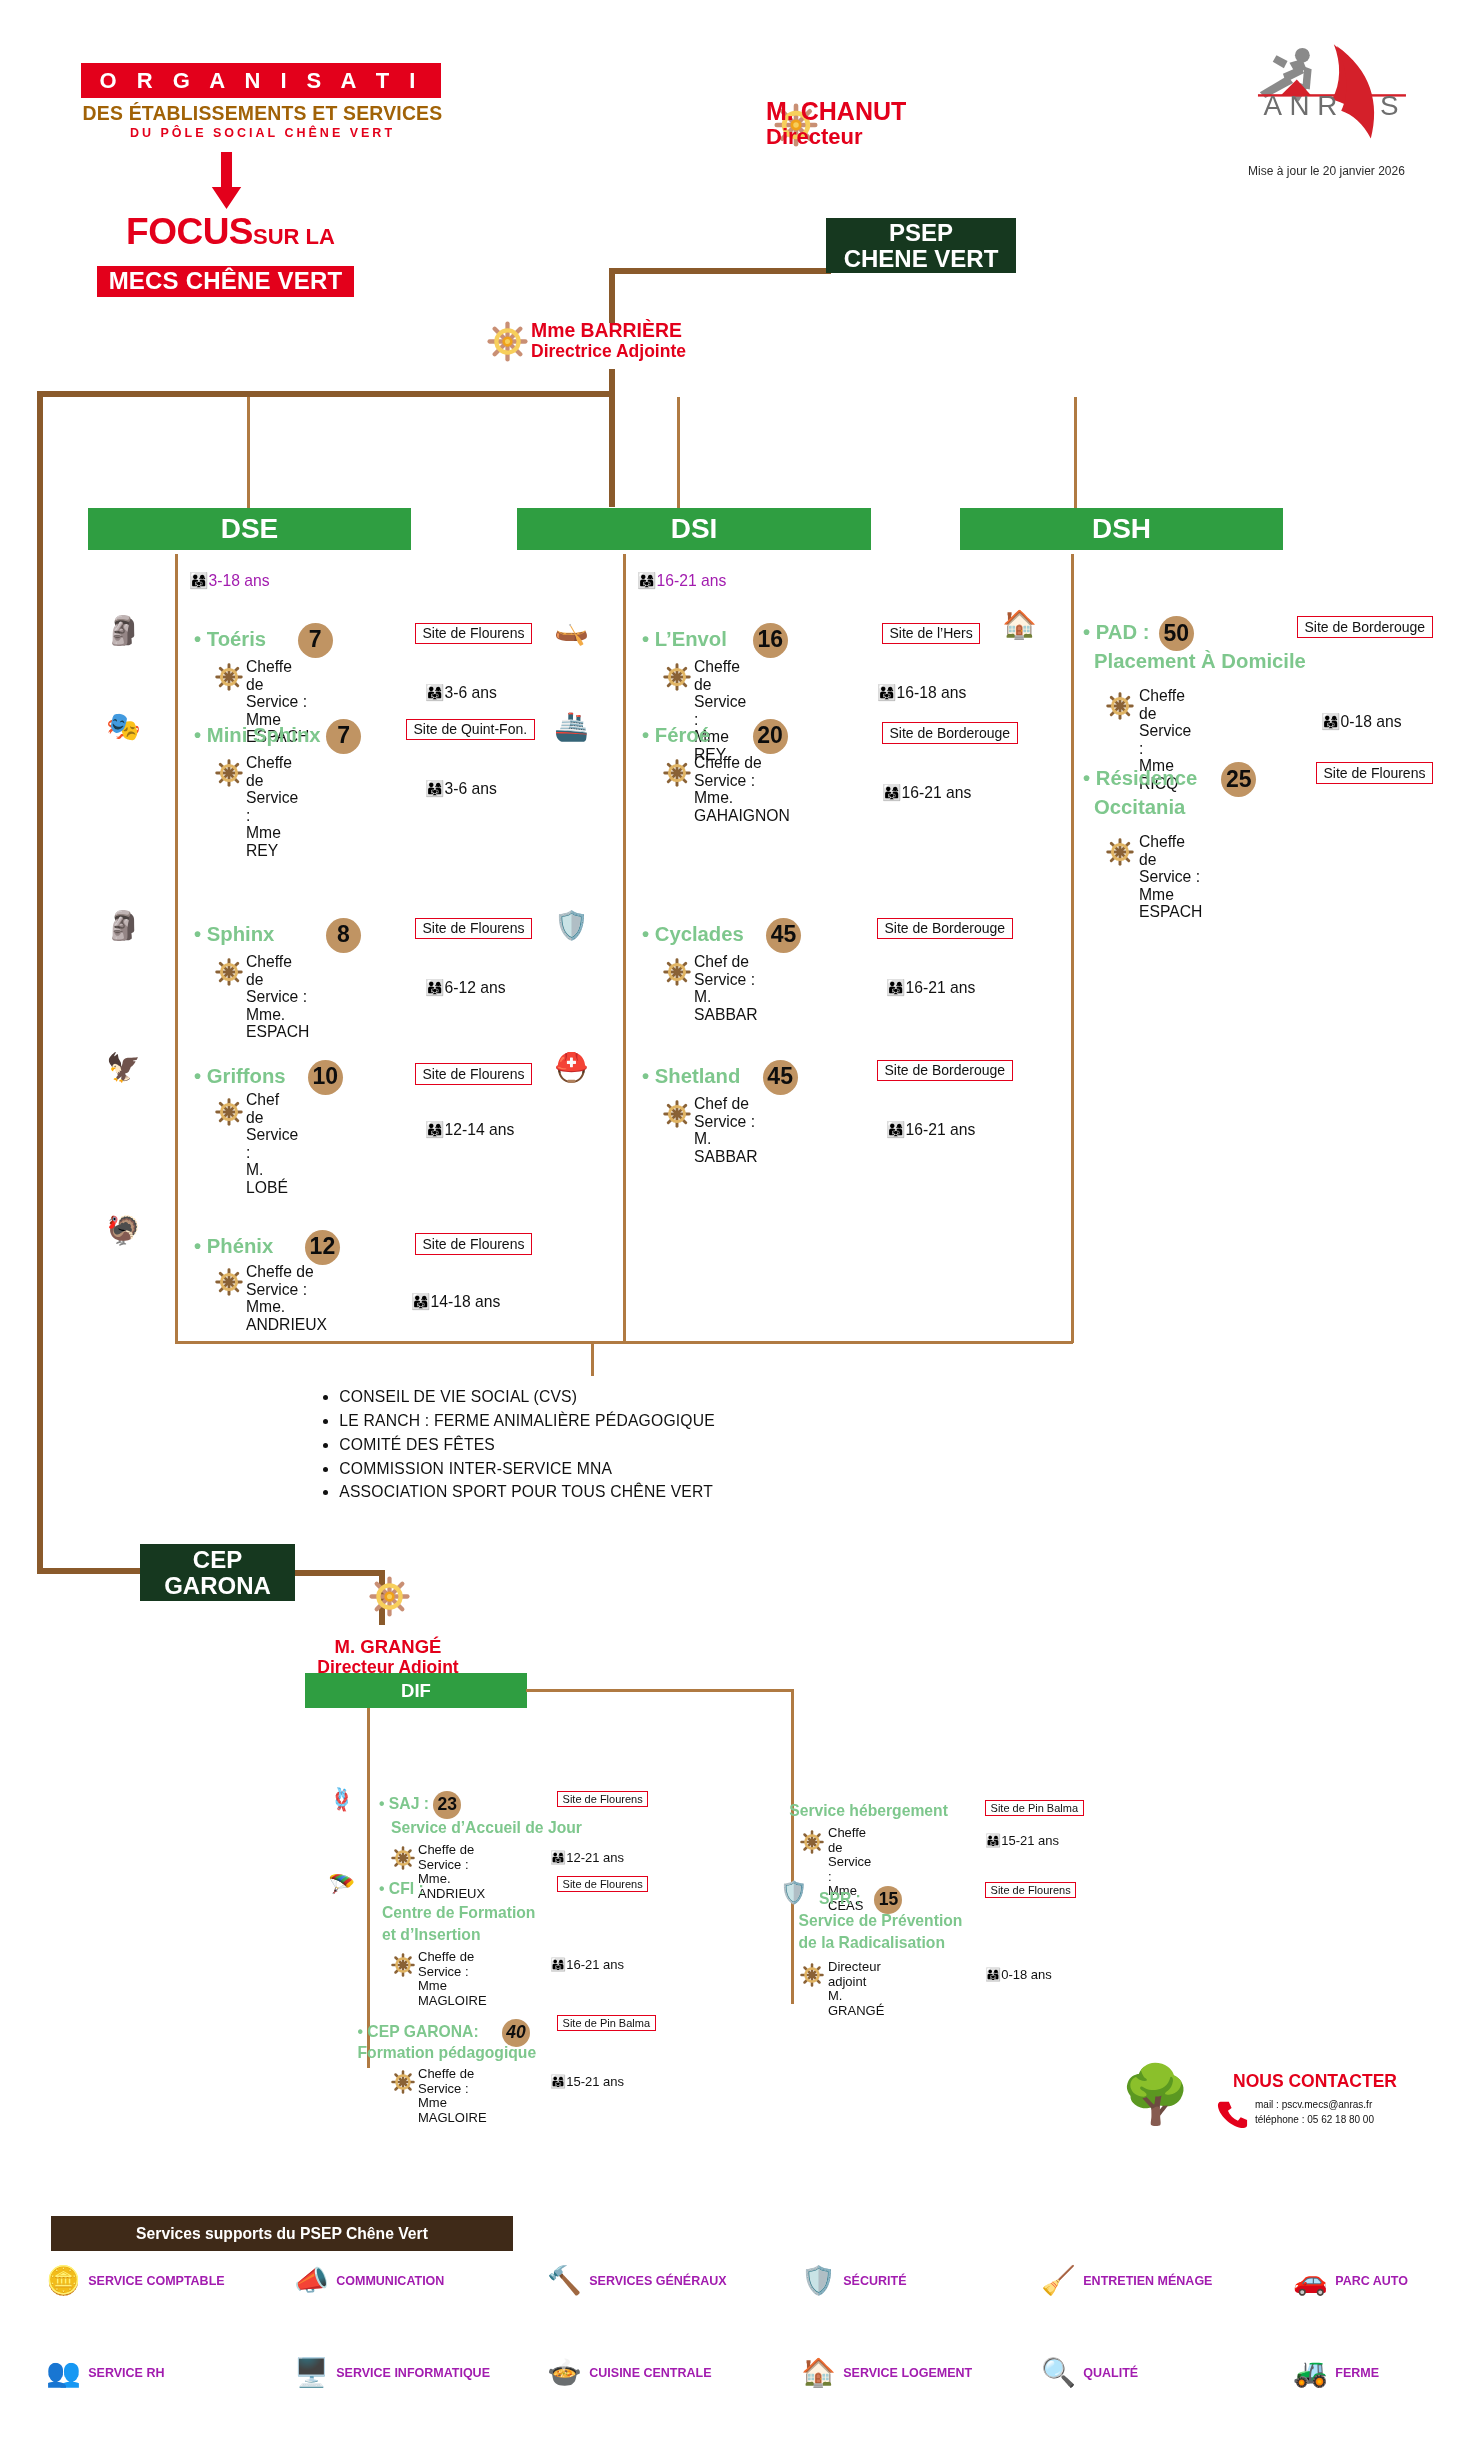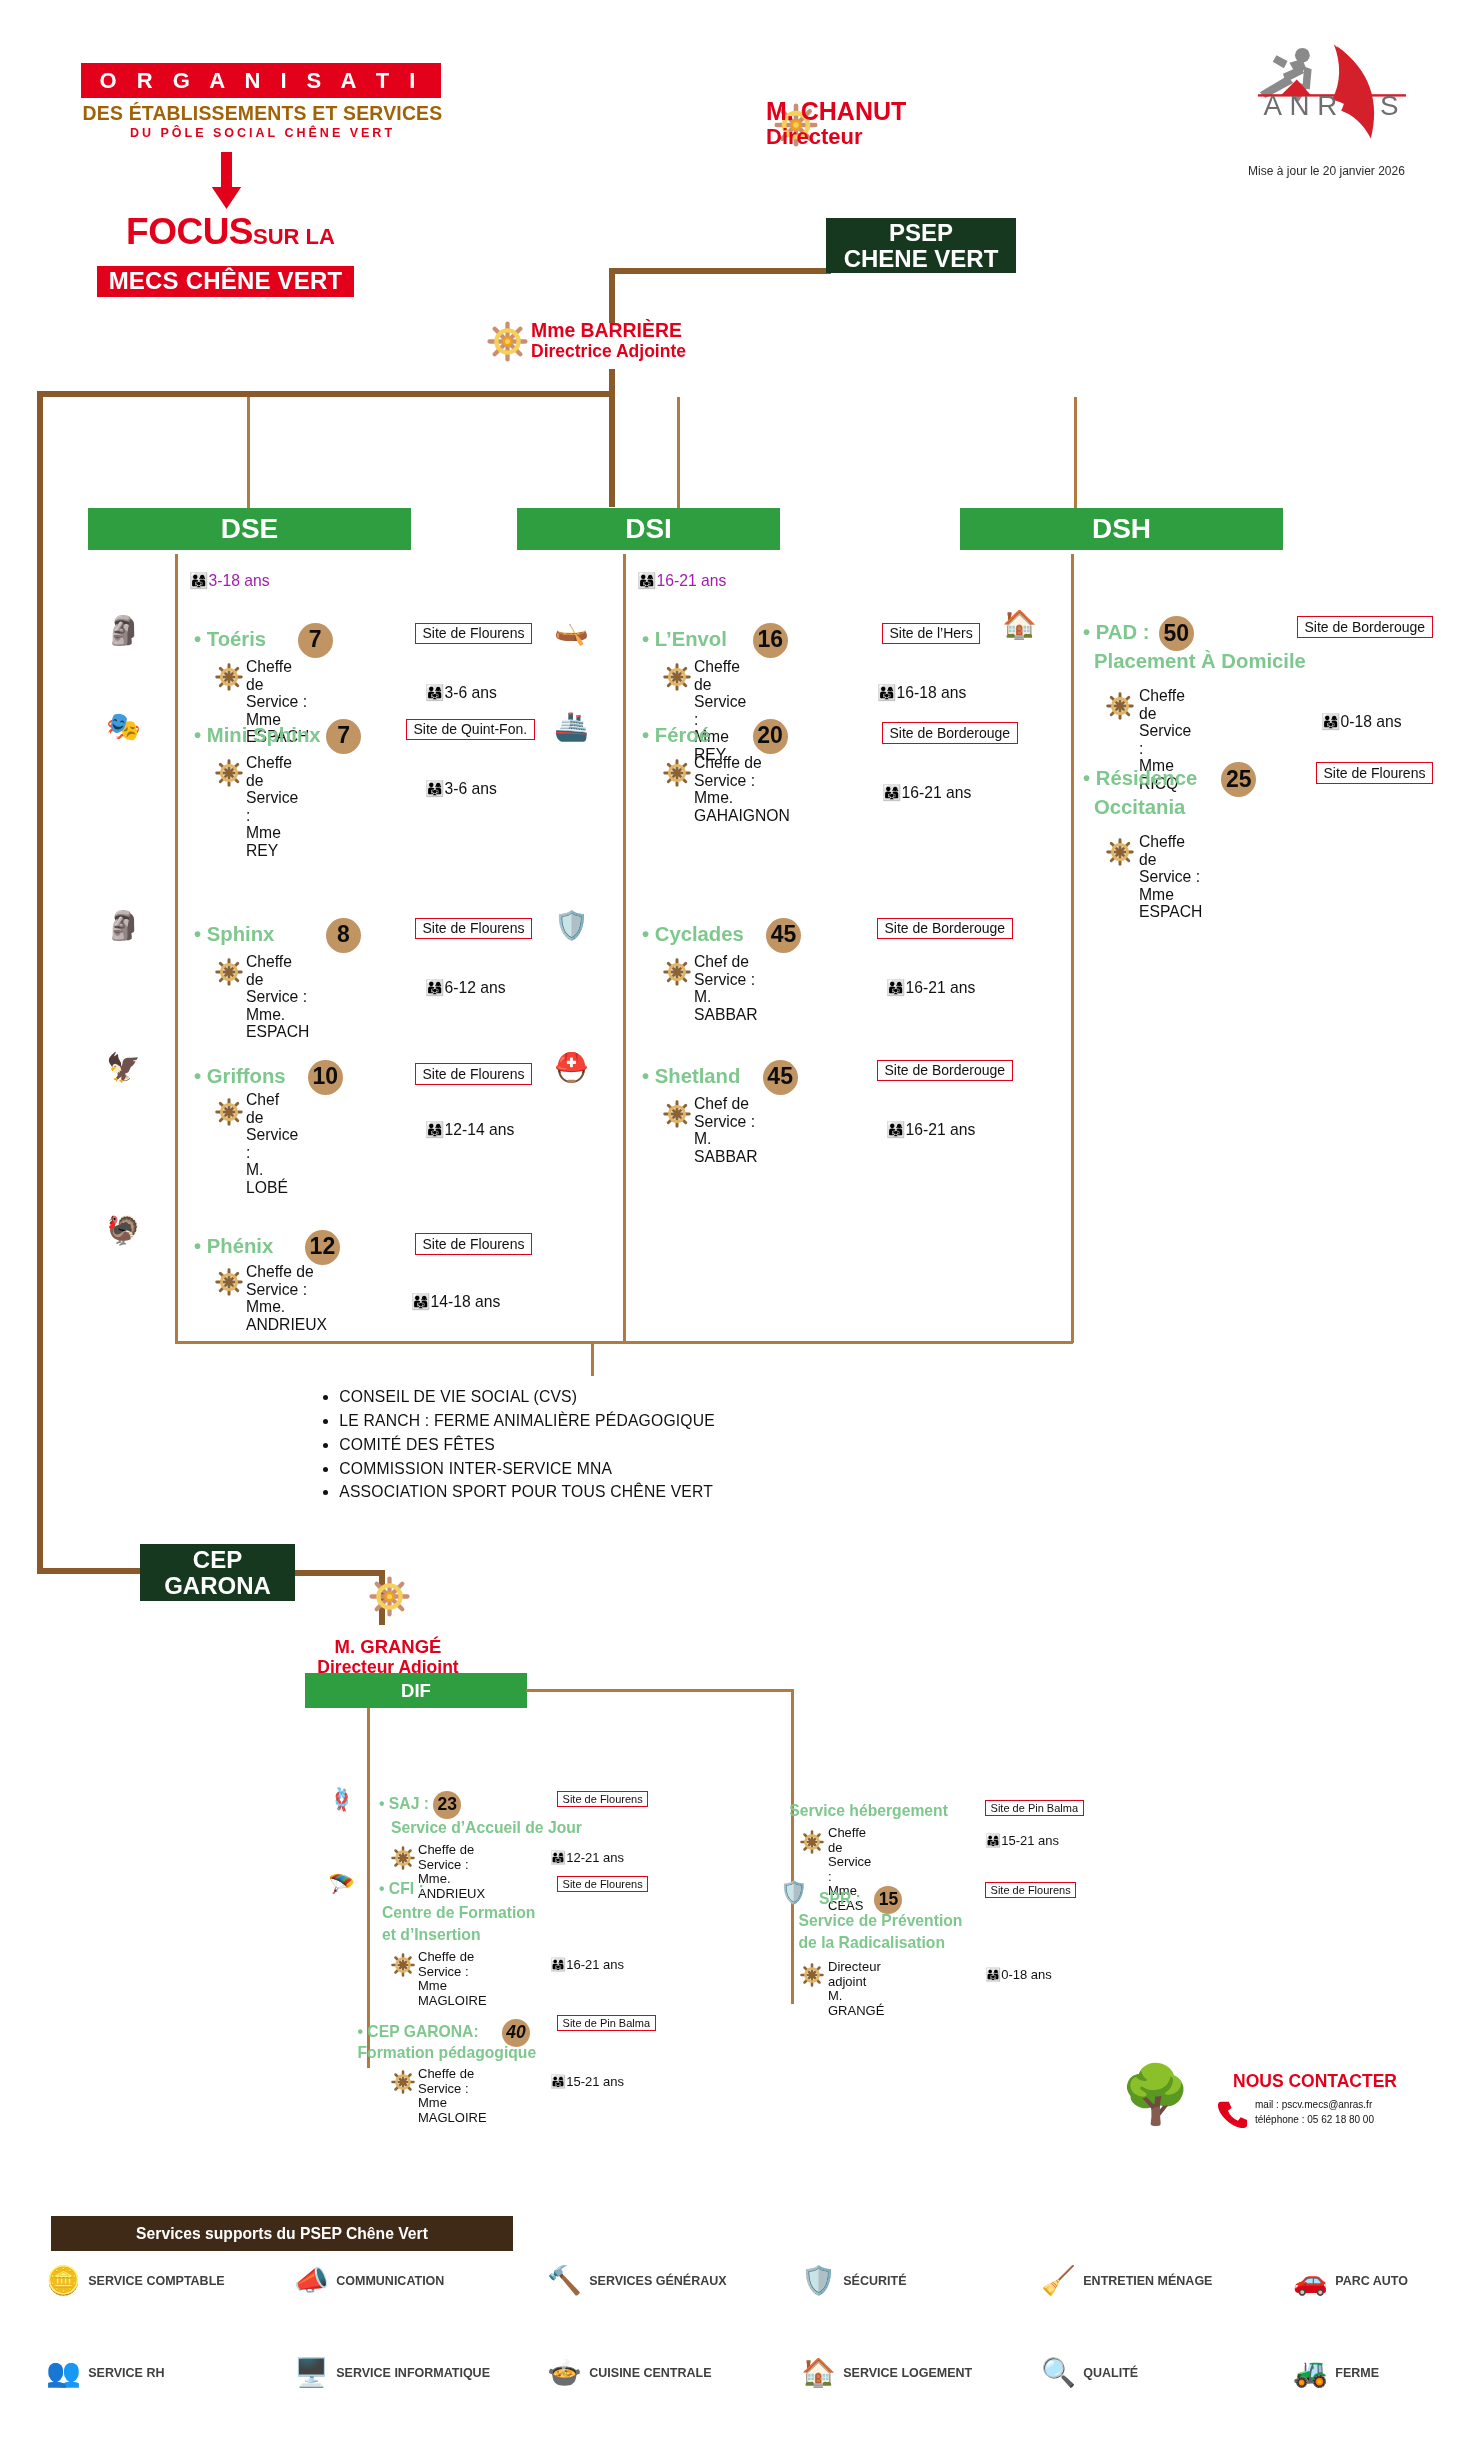--- a/index.html
+++ b/index.html
@@ -67,21 +67,21 @@
   }
   .greenbox {
     background:#2f9e41; color:#ffffff; font-weight:bold;
     text-align:center;
     display:flex; align-items:center; justify-content:center;
   }
   #psep-box { left:826px; top:218px; width:190px; height:55px; font-size:24px; }
   #cep-box  { left:140px; top:1544px; width:155px; height:57px; font-size:24px; }
   #dif-box  { left:305px; top:1673px; width:222px; height:35px; font-size:18.5px; }
   #dse-box  { left:88px; top:508px; width:323px; height:42px; font-size:28px; }
-  #dsi-box  { left:517px; top:508px; width:263px; height:42px; font-size:28px; }
+  #dsi-box  { left:517px; top:508px; width:354px; height:42px; font-size:28px; }
   #dsh-box  { left:960px; top:508px; width:323px; height:42px; font-size:28px; }
 
   
   .conn { background:#8a5a2b; position:absolute; }
   .conn-thin { background:#b07a42; position:absolute; }
 
   
   #barriere-block { left:531px; top:319px; }
   #barriere-name { color:#e3001b; font-weight:bold; font-size:19.4px; line-height:1.15; }
   #barriere-role { color:#e3001b; font-weight:bold; font-size:17.5px; line-height:1.15; }
@@ -144,21 +144,21 @@
   
   #support-bar {
     left:51px; top:2216px; width:462px; height:35px;
     background:#3f2a18; color:#fff; font-weight:bold; font-size:15.7px;
     display:flex; align-items:center; justify-content:center;
   }
   .support-item {
     position:absolute; display:flex; align-items:center; gap:7.4px;
   }
   .support-item .si-emoji { font-size:28px; line-height:1; }
-  .support-item .si-label { font-size:12.5px; color:#404040; font-weight:bold; white-space:nowrap; }
+  .support-item .si-label { font-size:12.5px; color:#a21caf; font-weight:bold; white-space:nowrap; }
 </style>
 </head>
 <body>
 
 <div class="abs" id="org-title-bar">O R G A N I S A T I O N</div>
 <div class="abs" id="org-sub1">DES ÉTABLISSEMENTS ET SERVICES</div>
 <div class="abs" id="org-sub2">DU PÔLE SOCIAL CHÊNE VERT</div>
 
 <svg class="abs" id="focus-arrow" viewBox="0 0 40 62">
   <path d="M14 0 h12 v38 h10 L20 62 L4 38 h10 Z" fill="#e3001b"></path>

